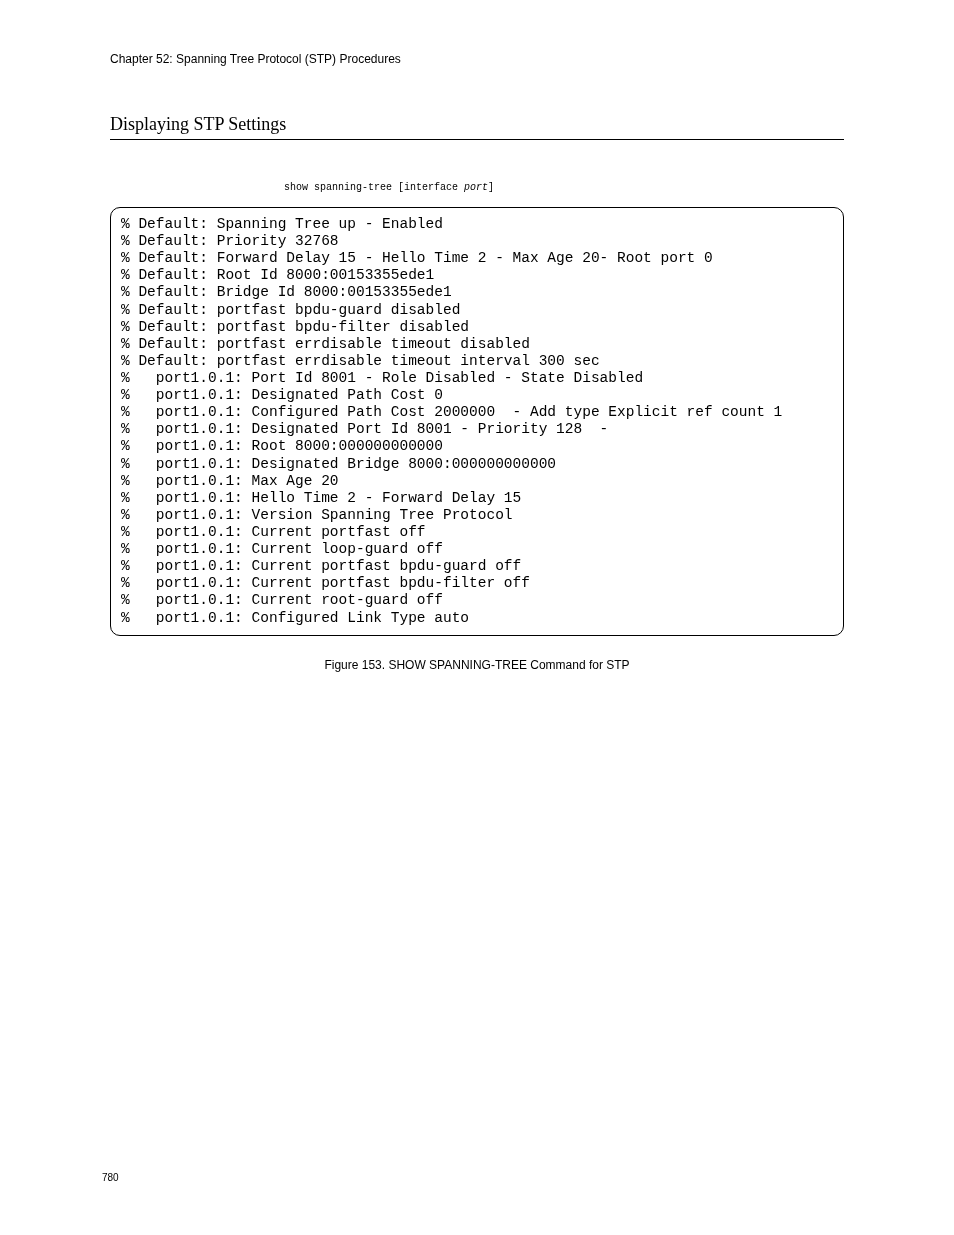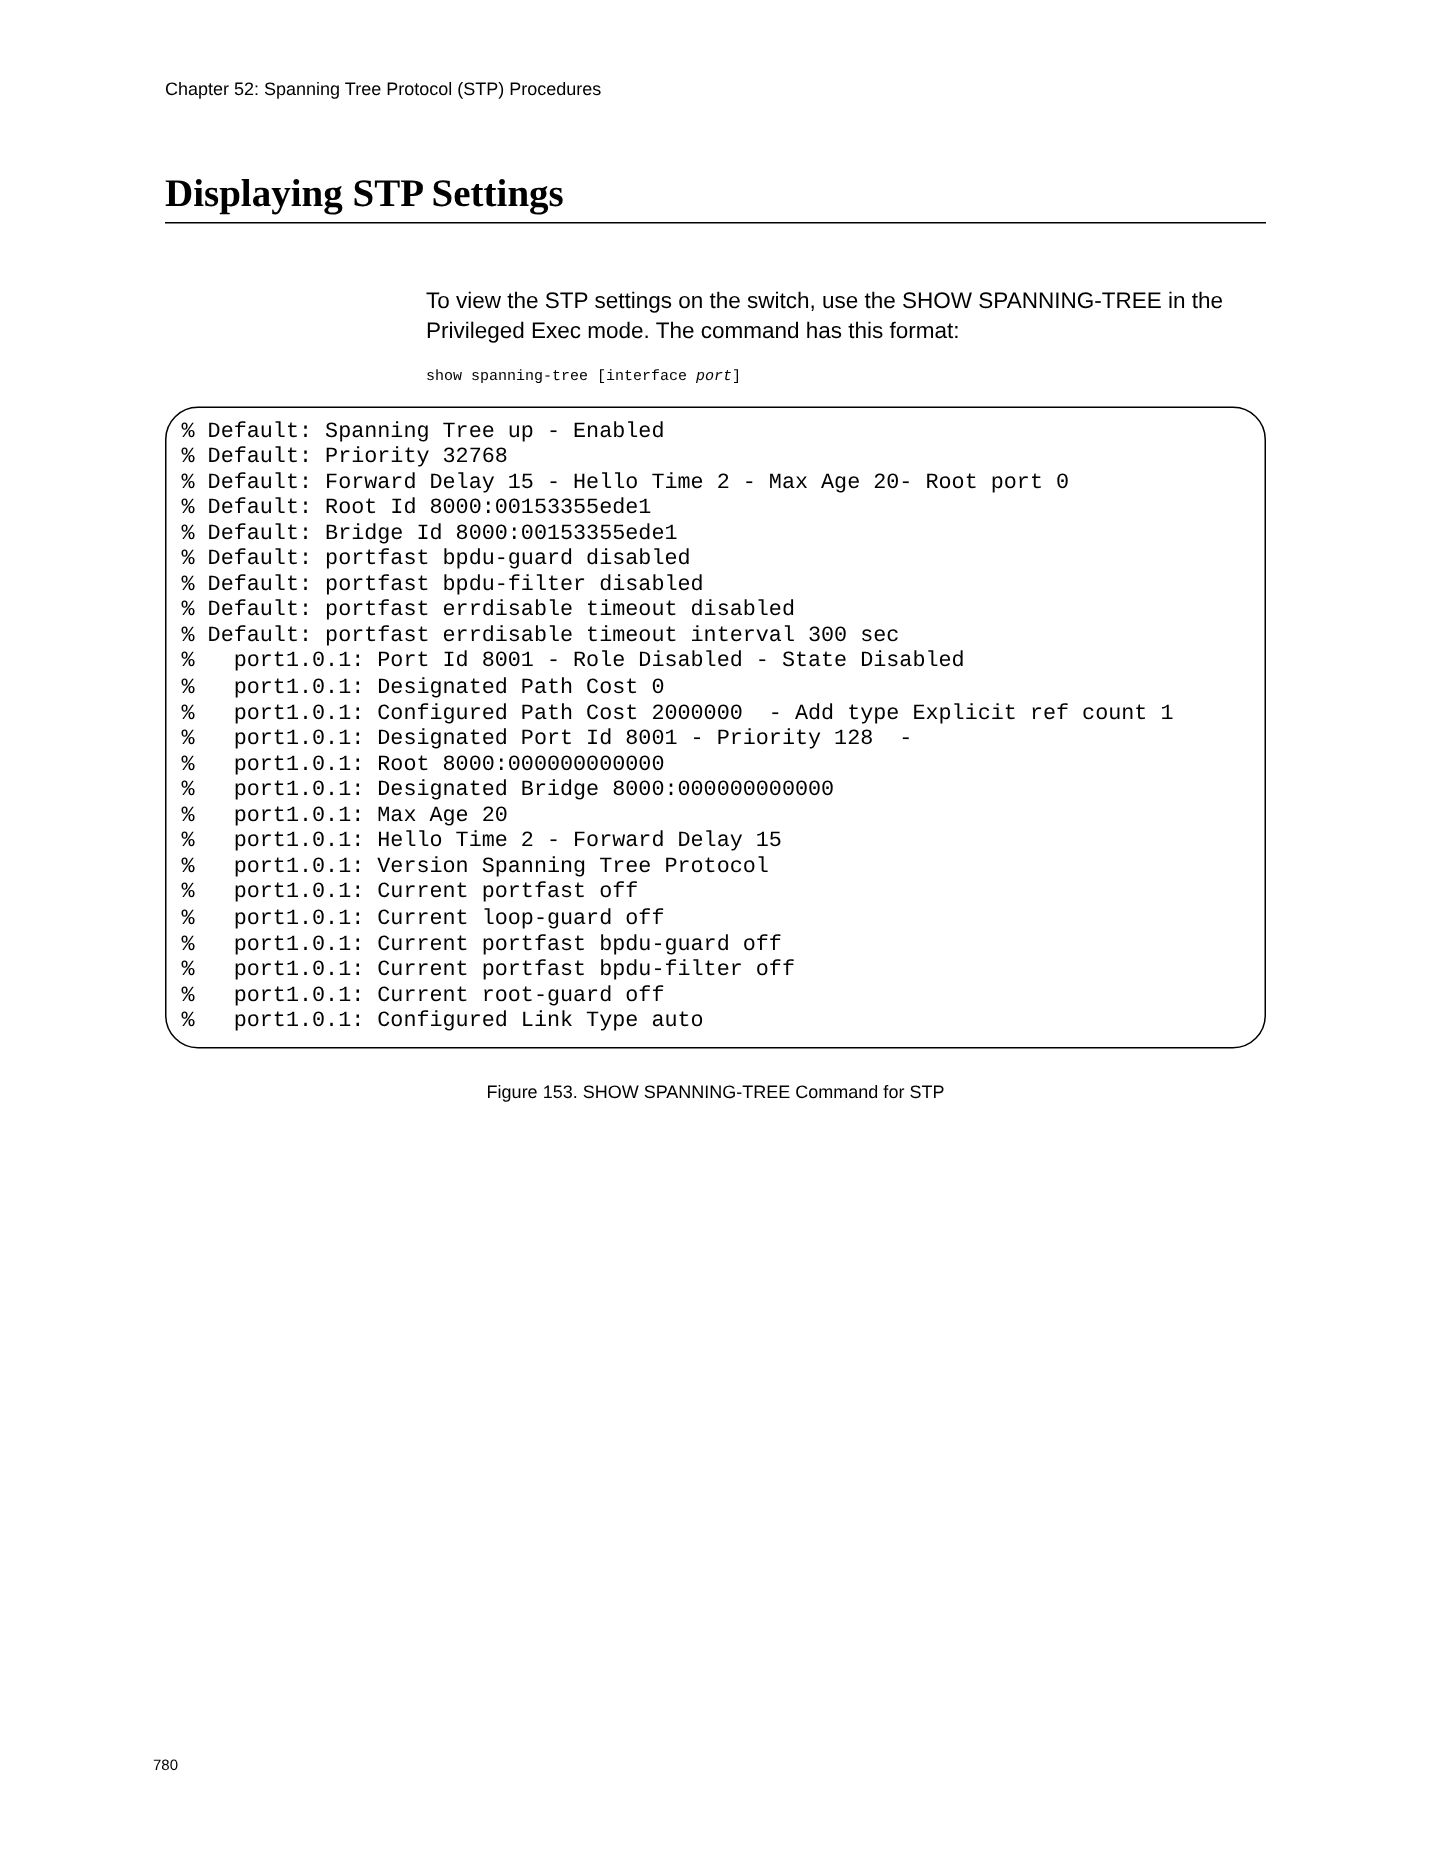--- a/index.html
+++ b/index.html
@@ -16,22 +16,22 @@
     padding: 52px 110px 40px 110px;
     position: relative;
   }
   .running-head {
     font-size: 12px;
     color: #000;
     margin-bottom: 48px;
   }
   .section-title {
     font-family: "Times New Roman", Times, serif;
-    font-size: 26px;
-    font-weight: bold;
+    font-size: 18px;
+    font-weight: normal;
     padding-bottom: 4px;
     border-bottom: 1px solid #000;
     margin-bottom: 42px;
   }
   .body-col {
     margin-left: 174px; 
     margin-right: 0;
   }
   .para {
     font-size: 15px;
@@ -41,21 +41,21 @@
   .cmd-syntax {
     font-family: "Courier New", Courier, monospace;
     font-size: 10px;
     margin-bottom: 14px;
   }
   .cmd-syntax .ital {
     font-style: italic;
   }
   .output-box {
     border: 1px solid #000;
-    border-radius: 22px;
+    border-radius: 10px;
     padding: 8px 10px 8px 10px;
     font-family: "Courier New", Courier, monospace;
     font-size: 14.5px;
     line-height: 1.18;
     white-space: pre;
     margin: 0 0 22px 0;
     overflow: hidden;
   }
   .fig-caption {
     text-align: center;
@@ -71,21 +71,20 @@
 </head>
 <body>
 
 <div class="page">
 
   <div class="running-head">Chapter 52: Spanning Tree Protocol (STP) Procedures</div>
 
   <div class="section-title">Displaying STP Settings</div>
 
   <div class="body-col">
-    <div class="para">To view the STP settings on the switch, use the SHOW SPANNING-TREE in the Privileged Exec mode. The command has this format:</div>
 
     <div class="cmd-syntax">
       <span>show spanning-tree [interface </span><span class="ital">port</span><span>]</span>
     </div>
 
   </div>
 
   <div class="output-box" id="output-box">% Default: Spanning Tree up - Enabled
 % Default: Priority 32768
 % Default: Forward Delay 15 - Hello Time 2 - Max Age 20- Root port 0

